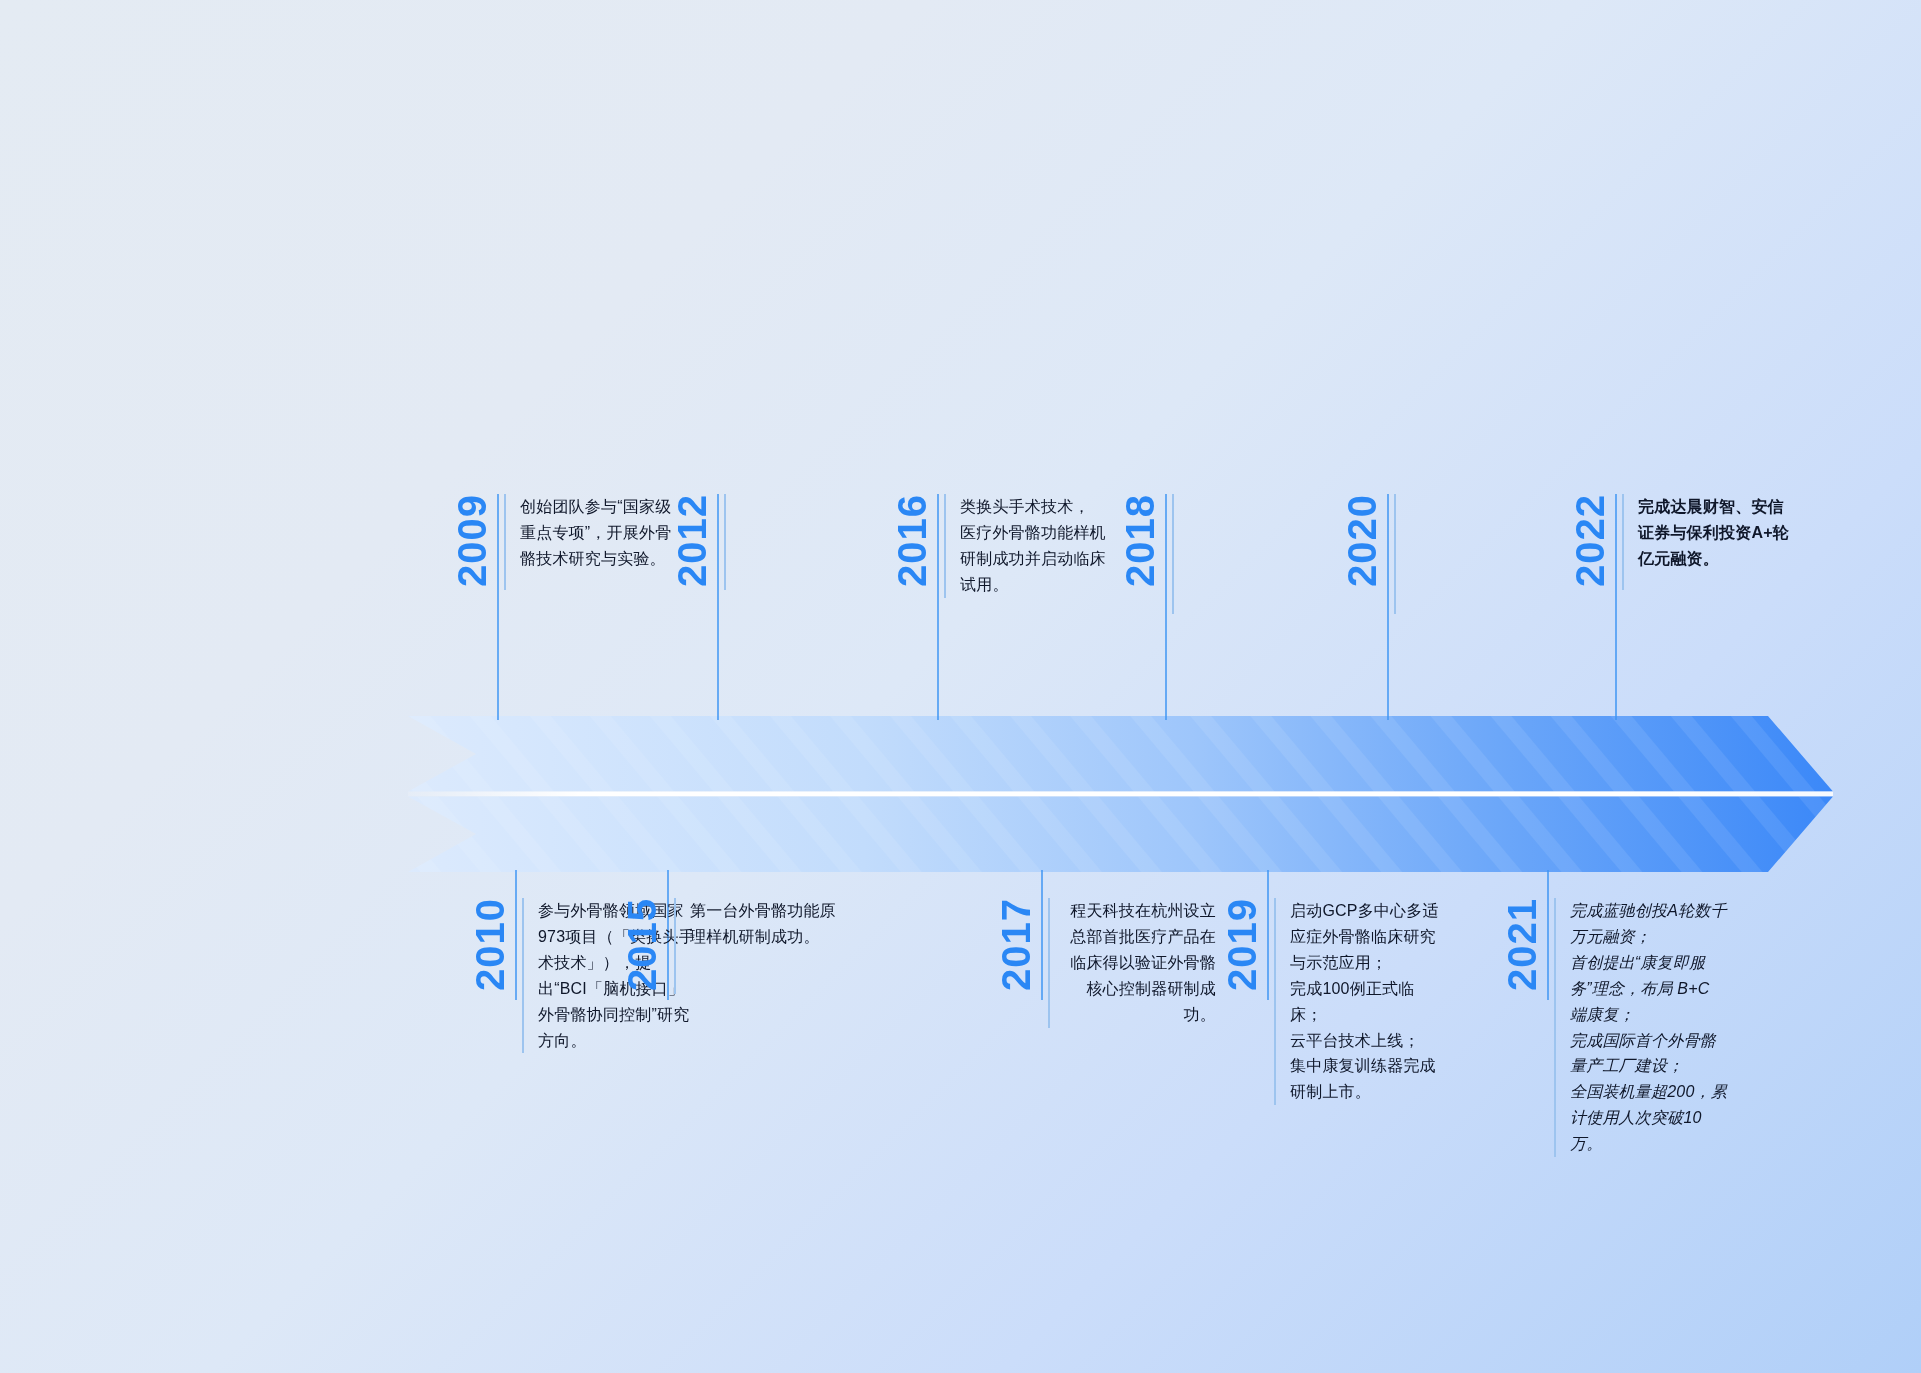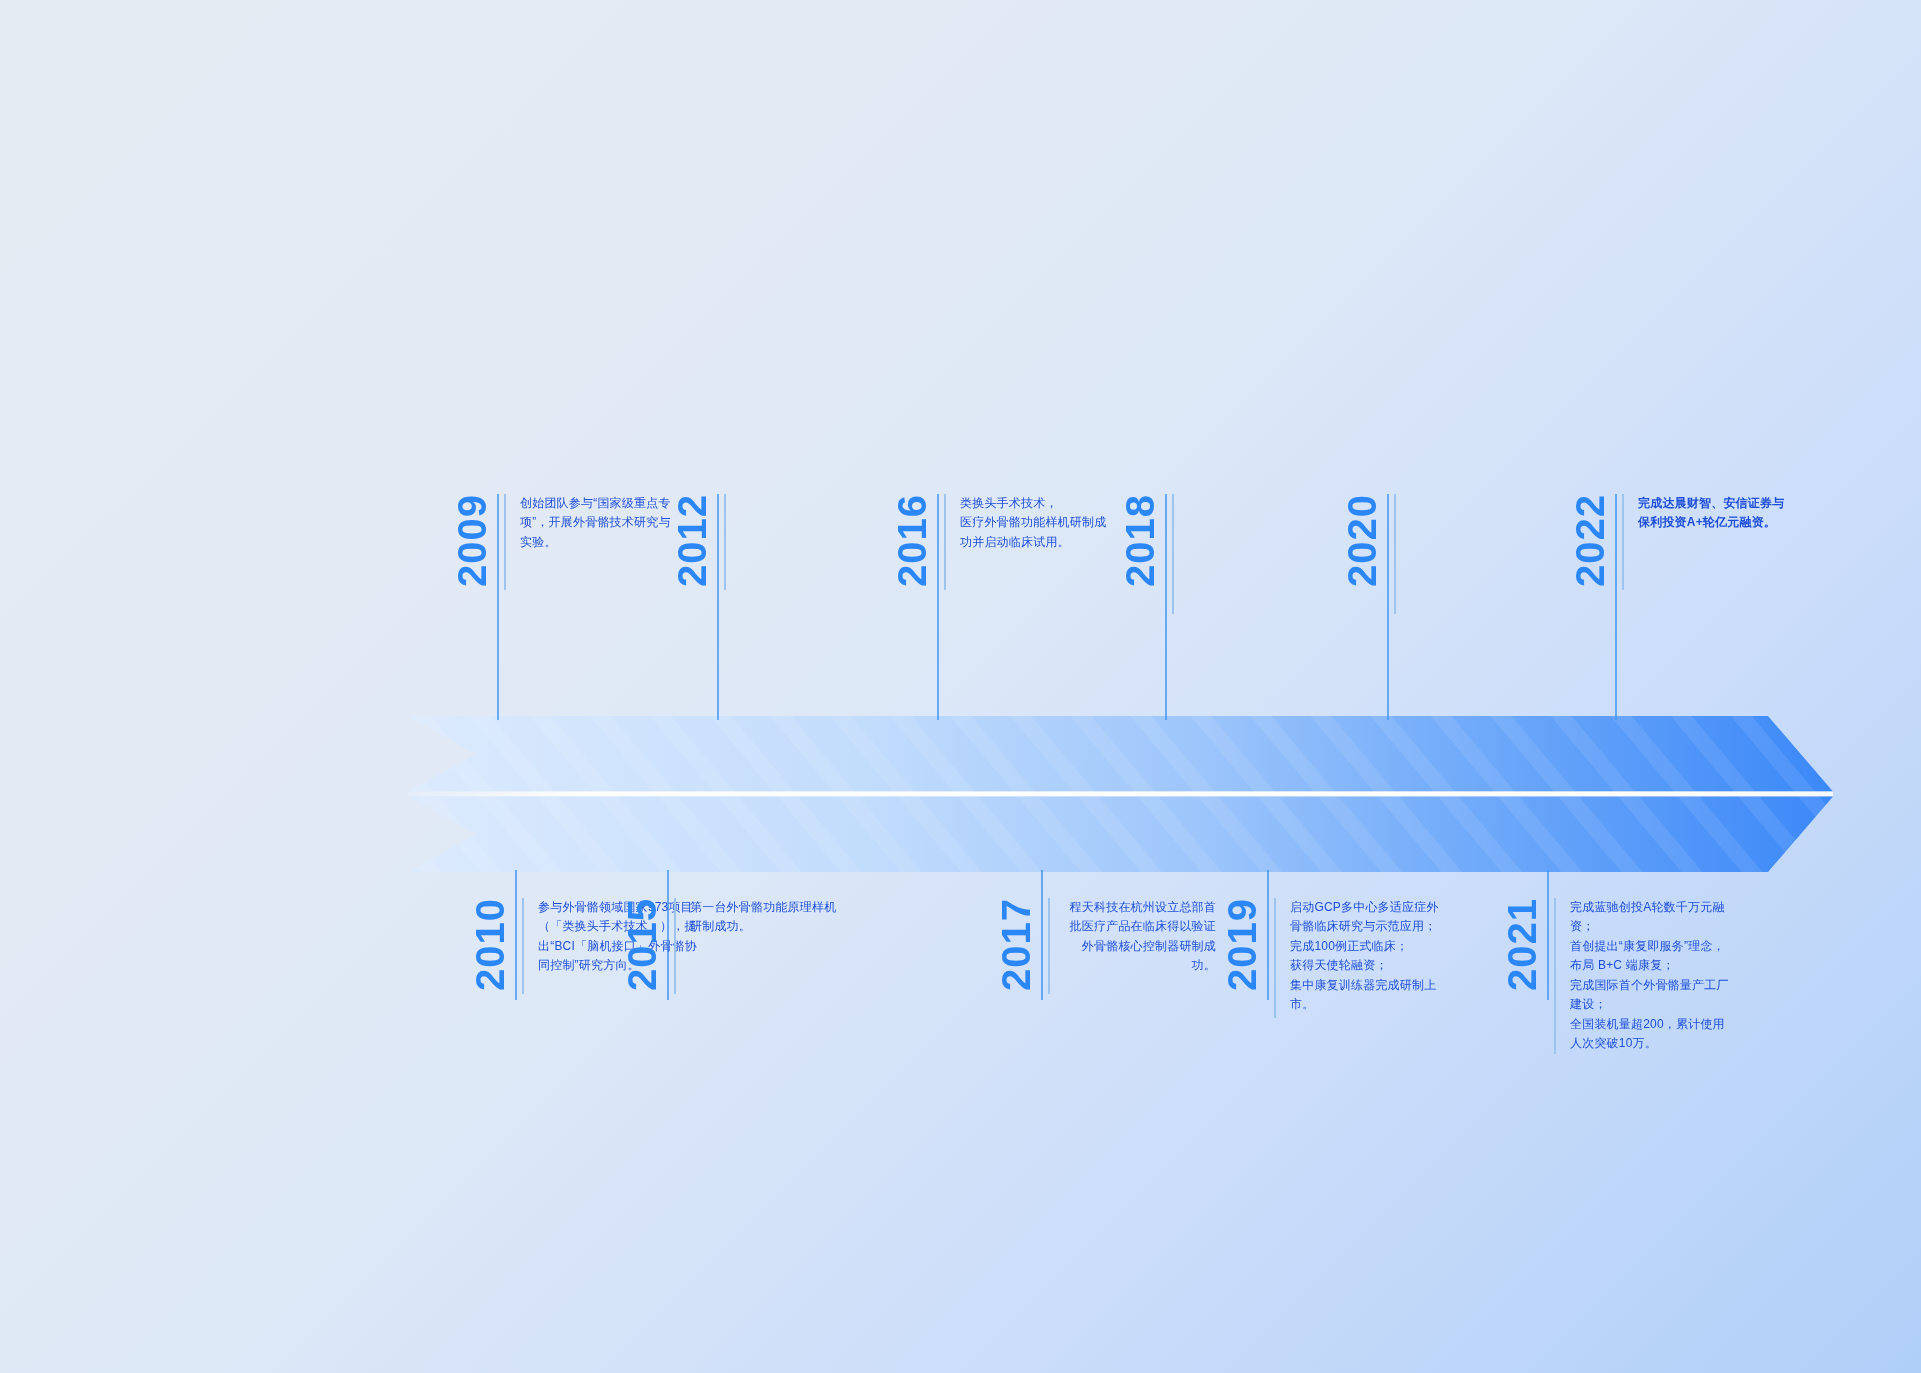--- a/index.html
+++ b/index.html
@@ -62,23 +62,23 @@
     background: #9dc4ef;
     margin: 0 14px 0 12px;
     align-self: stretch;
     min-height: 96px;
   }
   .divider.tall { min-height: 120px; }
 
   .desc {
     flex: 0 0 auto;
     width: 160px;
-    font-size: 12px;
+    font-size: 16px;
     line-height: 1.62;
-    color: #1d4ed8;
+    color: #0f172a;
     letter-spacing: 0.2px;
     white-space: pre-line;
     word-break: break-word;
   }
 
   
   .connector {
     position: absolute;
     width: 2px;
     background: #3f95f3;
@@ -104,21 +104,21 @@
   #col-2009 .desc { width: 152px; }
   #col-2012 .desc { width: 152px; }
   #col-2016 .desc { width: 152px; }
   #col-2018 .desc { width: 152px; }
   #col-2020 .desc { width: 152px; }
   #col-2022 .desc { width: 152px; font-weight: bold; }
   #col-2010 .desc { width: 160px; }
   #col-2015 .desc { width: 152px; }
   #col-2017 .desc { width: 152px; text-align: right; }
   #col-2019 .desc { width: 152px; }
-  #col-2021 .desc { width: 160px; }
+  #col-2021 .desc { width: 160px; font-style: italic; }
 </style>
 </head>
 <body>
 
 <div id="stage">
 
   <div class="arrow-wrap">
     <svg class="arrow-svg" viewBox="0 0 1425 160" preserveAspectRatio="none">
       <defs>
         <linearGradient id="gradBand" x1="0" y1="0" x2="1" y2="0">
@@ -218,21 +218,21 @@
     <div class="year">2017</div>
     <div class="divider"></div>
     <div class="desc">程天科技在杭州设立总部首批医疗产品在临床得以验证外骨骼核心控制器研制成功。</div>
   </div>
 
   <div class="col col-bottom" id="col-2019">
     <div class="year">2019</div>
     <div class="divider tall"></div>
     <div class="desc">启动GCP多中心多适应症外骨骼临床研究与示范应用；
 完成100例正式临床；
-获得天使轮融资；
+云平台技术上线；
 集中康复训练器完成研制上市。</div>
   </div>
 
   <div class="col col-bottom" id="col-2021">
     <div class="year">2021</div>
     <div class="divider tall"></div>
     <div class="desc">完成蓝驰创投A轮数千万元融资；
 首创提出“康复即服务”理念，布局 B+C 端康复；
 完成国际首个外骨骼量产工厂建设；
 全国装机量超200，累计使用人次突破10万。</div>

